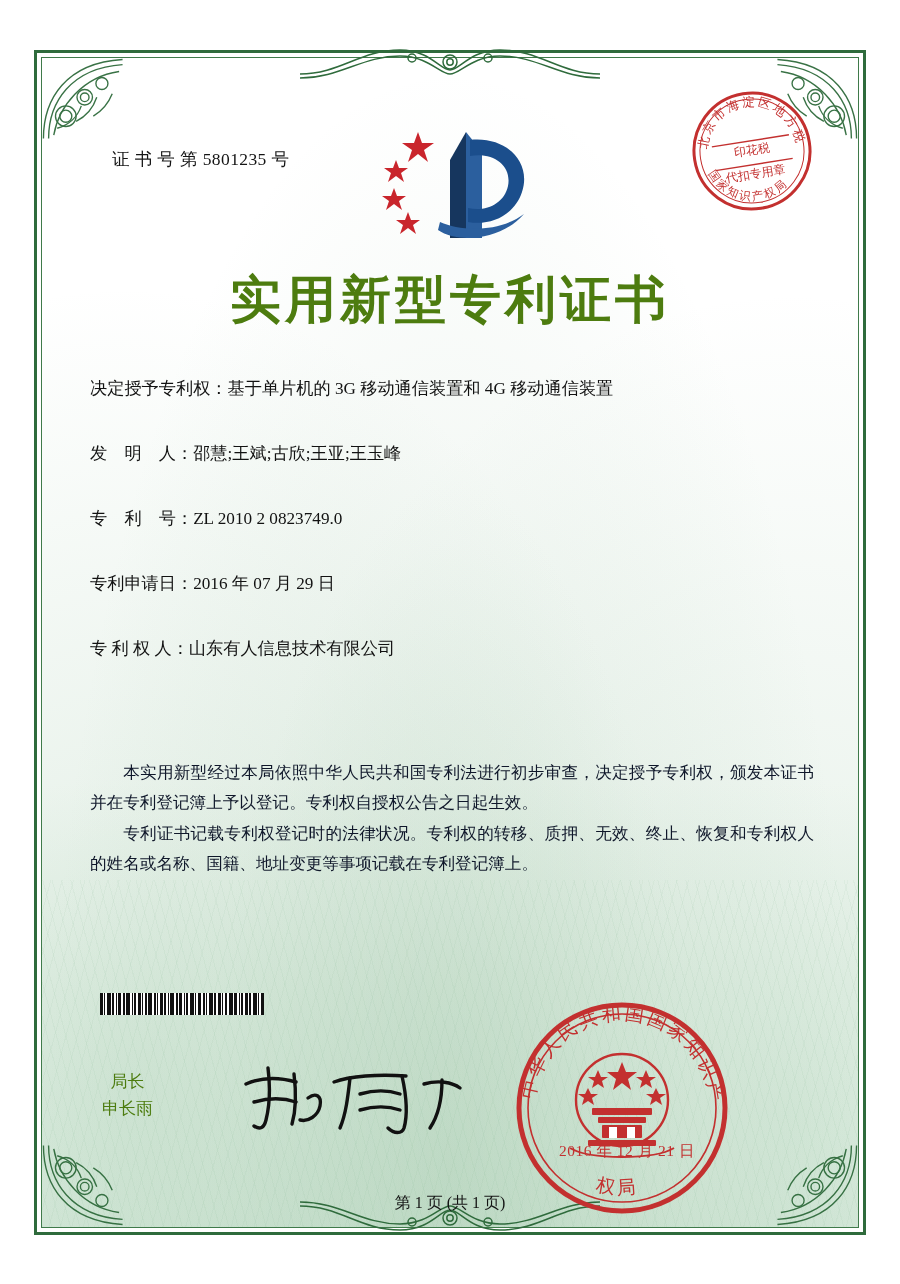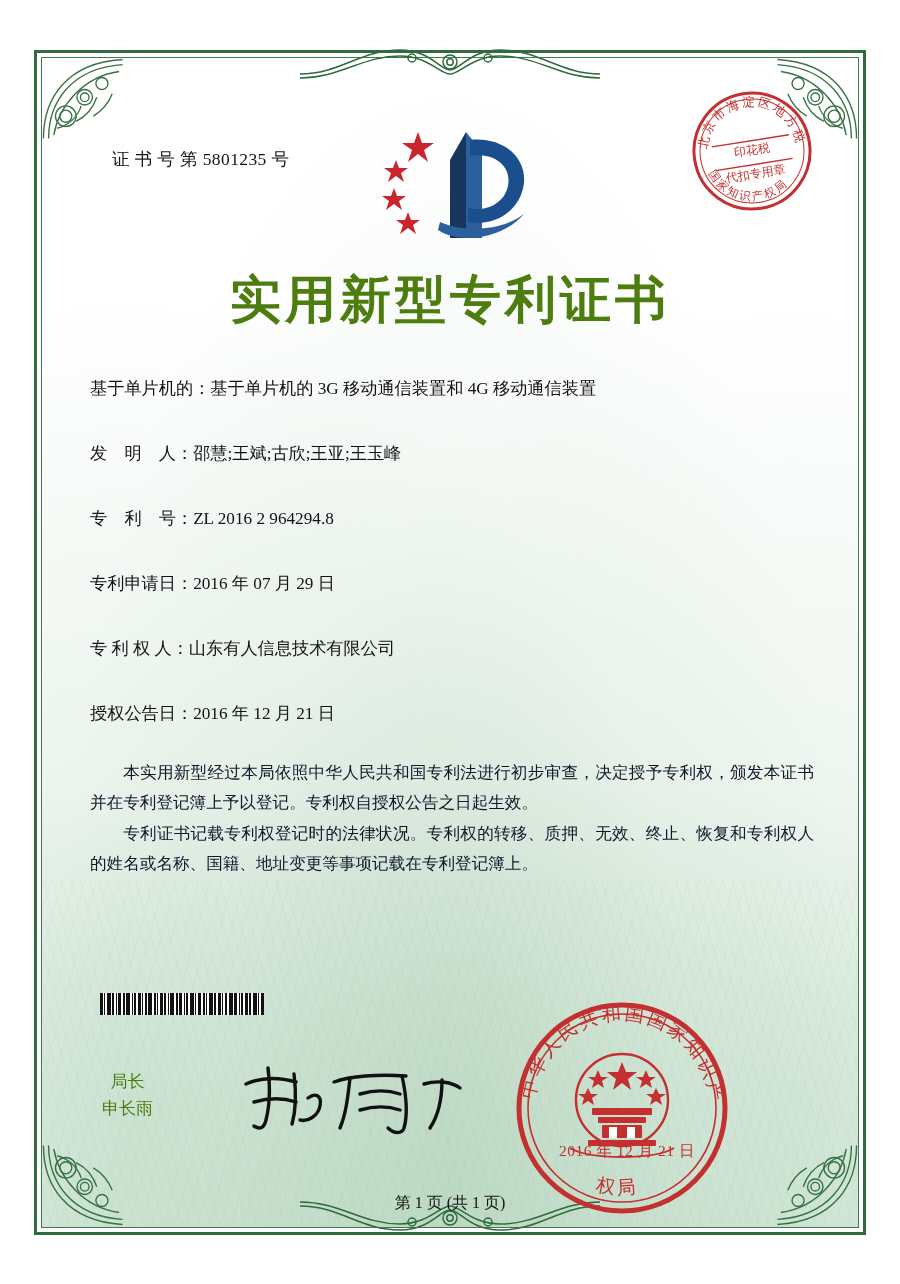--- a/index.html
+++ b/index.html
@@ -375,36 +375,33 @@
       <rect x="26" y="54" width="78" height="1.4" fill="#c3302f"></rect>
       <rect x="26" y="78" width="78" height="1.4" fill="#c3302f"></rect>
       <text x="65" y="68" text-anchor="middle" font-size="12" fill="#c3302f" font-family="'DejaVu Serif',serif">印花税</text>
       <text x="65" y="92" text-anchor="middle" font-size="12" fill="#c3302f" font-family="'DejaVu Serif',serif">代扣专用章</text>
     </svg>
 
     <div class="main-title">实用新型专利证书</div>
 
     <div class="fields">
       <div class="field-row">
-        <span class="field-label">基于单片机的：</span><span class="field-value">基于单片机的 3G 移动通信装置和 4G 移动通信装置</span>
+        <span class="field-label">决定授予专利权：</span><span class="field-value">基于单片机的 3G 移动通信装置和 4G 移动通信装置</span>
       </div>
       <div class="field-row">
         <span class="field-label">发　明　人：</span><span class="field-value">邵慧;王斌;古欣;王亚;王玉峰</span>
       </div>
       <div class="field-row">
-        <span class="field-label">专　利　号：</span><span class="field-value">ZL 2016 2 964294.8</span>
+        <span class="field-label">专　利　号：</span><span class="field-value">ZL 2010 2 0823749.0</span>
       </div>
       <div class="field-row">
         <span class="field-label">专利申请日：</span><span class="field-value">2016 年 07 月 29 日</span>
       </div>
       <div class="field-row">
         <span class="field-label">专 利 权 人：</span><span class="field-value">山东有人信息技术有限公司</span>
-      </div>
-      <div class="field-row">
-        <span class="field-label">授权公告日：</span><span class="field-value">2016 年 12 月 21 日</span>
       </div>
     </div>
 
     <div class="body-text">
       <p>本实用新型经过本局依照中华人民共和国专利法进行初步审查，决定授予专利权，颁发本证书并在专利登记簿上予以登记。专利权自授权公告之日起生效。</p>
       <p>专利证书记载专利权登记时的法律状况。专利权的转移、质押、无效、终止、恢复和专利权人的姓名或名称、国籍、地址变更等事项记载在专利登记簿上。</p>
     </div>
 
     <div class="barcode">
       <i style="width:3px"></i><i style="width:1px;background:#fff"></i><i style="width:1px"></i><i style="width:2px;background:#fff"></i><i style="width:4px"></i><i style="width:1px;background:#fff"></i><i style="width:2px"></i><i style="width:2px;background:#fff"></i><i style="width:1px"></i><i style="width:1px;background:#fff"></i><i style="width:3px"></i><i style="width:2px;background:#fff"></i><i style="width:2px"></i><i style="width:1px;background:#fff"></i><i style="width:4px"></i><i style="width:2px;background:#fff"></i><i style="width:1px"></i><i style="width:1px;background:#fff"></i><i style="width:2px"></i><i style="width:2px;background:#fff"></i><i style="width:3px"></i><i style="width:1px;background:#fff"></i><i style="width:1px"></i><i style="width:2px;background:#fff"></i><i style="width:2px"></i><i style="width:1px;background:#fff"></i><i style="width:4px"></i><i style="width:2px;background:#fff"></i><i style="width:2px"></i><i style="width:1px;background:#fff"></i><i style="width:1px"></i><i style="width:2px;background:#fff"></i><i style="width:3px"></i><i style="width:1px;background:#fff"></i><i style="width:2px"></i><i style="width:2px;background:#fff"></i><i style="width:1px"></i><i style="width:1px;background:#fff"></i><i style="width:4px"></i><i style="width:2px;background:#fff"></i><i style="width:2px"></i><i style="width:1px;background:#fff"></i><i style="width:3px"></i><i style="width:2px;background:#fff"></i><i style="width:1px"></i><i style="width:1px;background:#fff"></i><i style="width:2px"></i><i style="width:2px;background:#fff"></i><i style="width:4px"></i><i style="width:1px;background:#fff"></i><i style="width:1px"></i><i style="width:2px;background:#fff"></i><i style="width:3px"></i><i style="width:2px;background:#fff"></i><i style="width:2px"></i><i style="width:1px;background:#fff"></i><i style="width:1px"></i><i style="width:2px;background:#fff"></i><i style="width:4px"></i><i style="width:1px;background:#fff"></i><i style="width:2px"></i><i style="width:2px;background:#fff"></i><i style="width:3px"></i><i style="width:1px;background:#fff"></i><i style="width:1px"></i><i style="width:2px;background:#fff"></i><i style="width:2px"></i><i style="width:2px;background:#fff"></i><i style="width:4px"></i><i style="width:1px;background:#fff"></i><i style="width:3px"></i><i style="width:2px;background:#fff"></i><i style="width:1px"></i><i style="width:1px;background:#fff"></i><i style="width:2px"></i><i style="width:2px;background:#fff"></i><i style="width:3px"></i><i style="width:1px;background:#fff"></i><i style="width:2px"></i><i style="width:2px;background:#fff"></i><i style="width:4px"></i><i style="width:1px;background:#fff"></i><i style="width:1px"></i><i style="width:2px;background:#fff"></i><i style="width:3px"></i>

